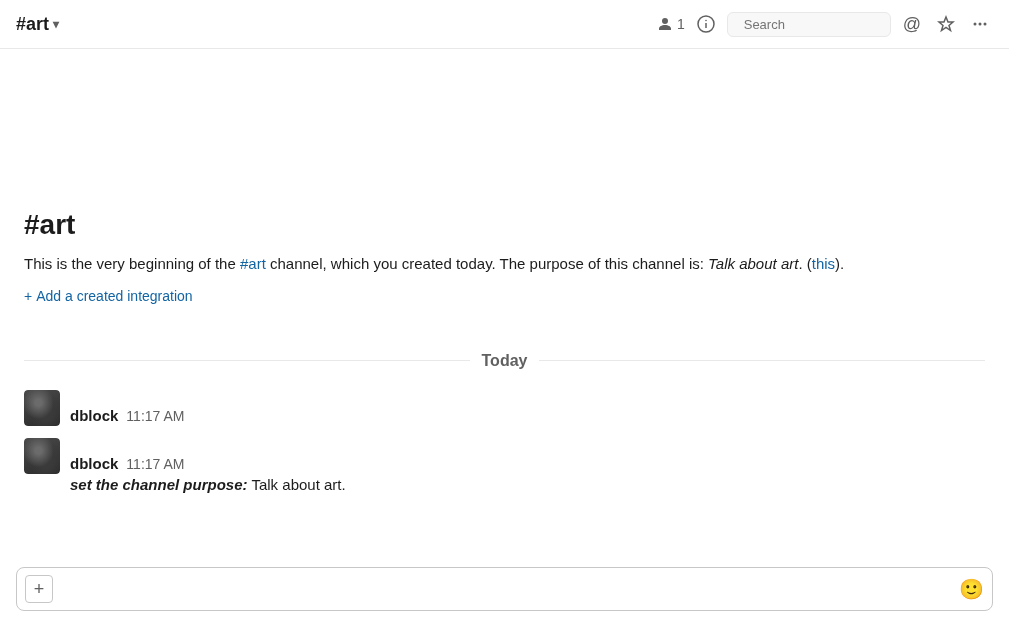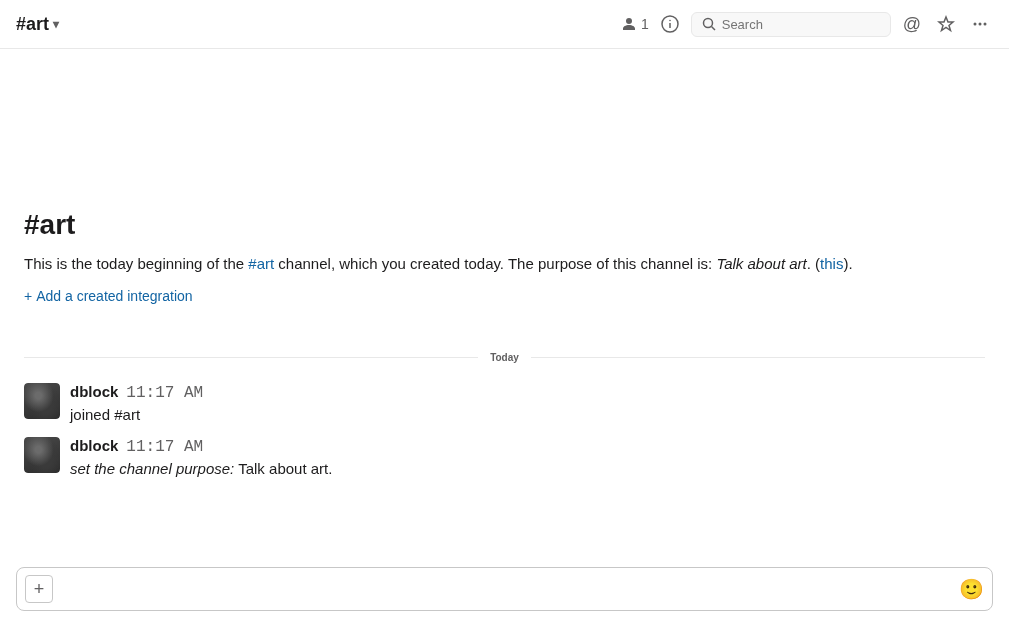--- a/index.html
+++ b/index.html
@@ -66,21 +66,21 @@
     }
     .search-bar {
       display: flex;
       align-items: center;
       background: #f8f8f8;
       border: 1px solid #e8e8e8;
       border-radius: 6px;
       padding: 4px 10px;
       gap: 6px;
       cursor: text;
-      width: 200px;
+      width: 164px;
     }
     .search-bar input {
       border: none;
       background: none;
       outline: none;
       font-size: 13px;
       color: #616061;
       width: 140px;
     }
 
@@ -141,21 +141,21 @@
       align-items: center;
       padding: 16px 24px;
       gap: 12px;
     }
     .today-divider .line {
       flex: 1;
       height: 1px;
       background: #e8e8e8;
     }
     .today-divider .label {
-      font-size: 10px;
+      font-size: 16px;
       font-weight: 700;
       color: #616061;
     }
 
     
     .messages {
       padding: 0 24px;
     }
     .message {
       display: flex;
@@ -188,33 +188,34 @@
     .message-header {
       display: flex;
       align-items: baseline;
       gap: 8px;
       margin-bottom: 2px;
     }
     .message-author {
       font-weight: 700;
       font-size: 15px;
       color: #1d1c1d;
+      margin-top: 17px;
     }
     .message-time {
-      font-size: 16px;
-      color: #616061;
-      font-family: Liberation Mono, monospace;
+      font-size: 14px;
+      color: #616061;
     }
     .message-body {
       font-size: 15px;
       color: #1d1c1d;
       line-height: 1.4;
     }
     .message-body em {
       font-style: italic;
+      font-weight: bold;
     }
 
     
     .message-input-area {
       padding: 8px 16px 12px;
       flex-shrink: 0;
     }
     .message-input-box {
       display: flex;
       align-items: center;
@@ -303,21 +304,21 @@
       </svg>
     </button>
   </div>
 </div>
 
 <div class="main">
 
   <div class="channel-intro">
     <div class="channel-intro-title">#art</div>
     <div class="channel-intro-desc">
-      <span>This is the today beginning of the </span><a href="#">#art</a><span> channel, which you created today. The purpose of this channel is: </span><em>Talk about art</em><span>.</span> (<a href="#">this</a>).
+      <span>This is the very beginning of the </span><a href="#">#art</a><span> channel, which you created today. The purpose of this channel is: </span><em>Talk about art</em><span>.</span> (<a href="#">this</a>).
     </div>
     <div class="channel-actions">
       <a href="#" class="channel-action-link">
         <span>+</span>
         <span>Add a created integration</span>
       </a>
     </div>
   </div>
 
   <div class="today-divider">
@@ -329,23 +330,20 @@
   <div class="messages">
 
     <div class="message">
       <div class="avatar">
         <div class="avatar-canvas"></div>
       </div>
       <div class="message-content">
         <div class="message-header">
           <span class="message-author">dblock</span>
           <span class="message-time">11:17 AM</span>
-        </div>
-        <div class="message-body">
-          joined #art
         </div>
       </div>
     </div>
 
     <div class="message">
       <div class="avatar">
         <div class="avatar-canvas"></div>
       </div>
       <div class="message-content">
         <div class="message-header">

